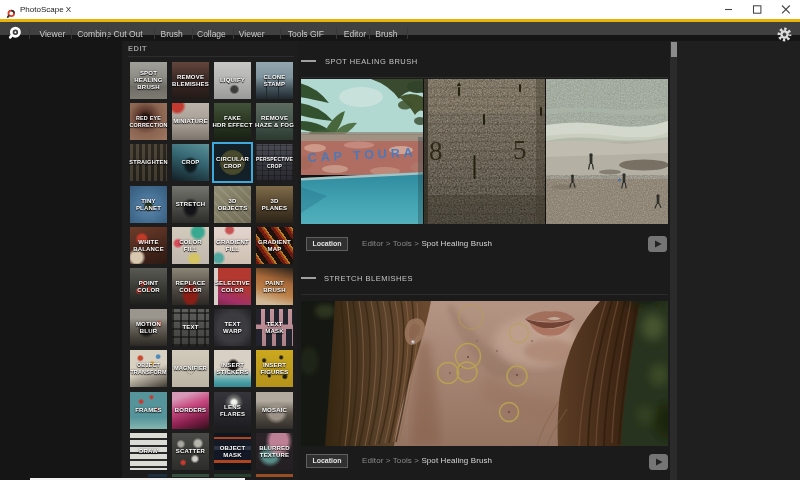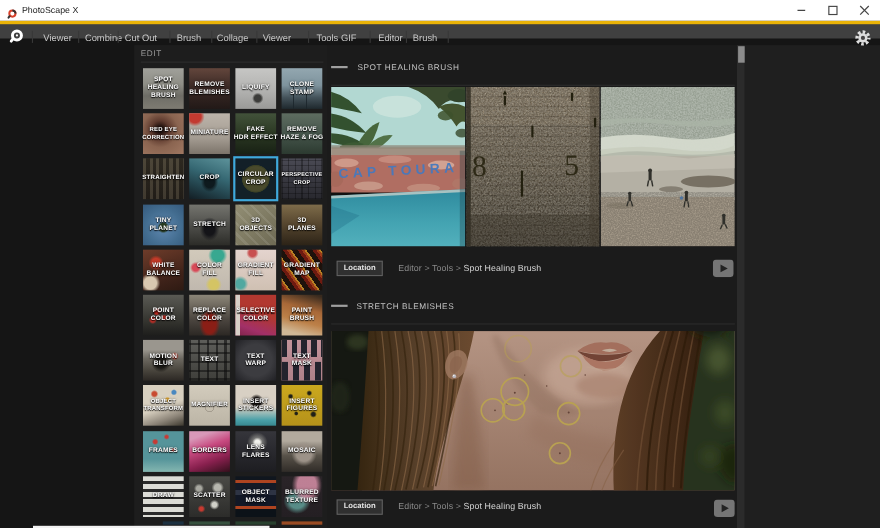--- a/index.html
+++ b/index.html
@@ -8,21 +8,21 @@
 .titlebar { position:absolute; left:0; top:0; width:800px; height:19px; background:#fff; }
 .titlebar .tlogo { position:absolute; left:6px; top:4.5px; }
 .titlebar .tname { position:absolute; left:20px; top:5px; font-size:8px; color:#1a1a1a; }
 .wbtn { position:absolute; top:0; height:19px; }
 .menubar { position:absolute; left:0; top:19px; width:800px; height:16px; background:#404040;
   border-top:3px solid #eab308; }
 .mlogo { position:absolute; left:8px; top:4px; }
 .mi { position:absolute; top:5.5px; font-size:8.5px; color:#c9c9c9; line-height:12px; white-space:nowrap; }
 .msep { position:absolute; top:6px; width:1px; height:11px; background:#383838; }
 .panel { position:absolute; left:122px; top:41px; width:176px; height:439px; background:#1d1d1d; }
-.editlbl { position:absolute; left:128px; top:44px; font-size:7.5px; color:#9a9a9a; letter-spacing:.5px; }
+.editlbl { position:absolute; left:128px; top:44px; font-size:7.5px; color:#9a9a9a; letter-spacing:.5px;font-weight:bold; }
 .editline { position:absolute; left:128px; top:56px; width:166px; height:1px; background:#2d2d2d; }
 .tile { position:absolute; width:37px; height:37px; display:flex; align-items:center;
   justify-content:center; text-align:center; }
 .tile span { font-size:6px; font-weight:bold; color:#fff; line-height:7px; letter-spacing:.2px;
   white-space:nowrap; text-shadow:0 1px 1px rgba(0,0,0,.95),0 0 2px rgba(0,0,0,.7); }
 .tile.cc { width:41px; height:41px; border:2px solid #3fa9dc; }
 .hdr { position:absolute; font-size:7.5px; color:#c4c4c4; letter-spacing:.5px; white-space:nowrap; }
 .dash { position:absolute; width:15px; height:2px; background:#a0a0a0; }
 .locbtn { position:absolute; width:42px; height:14px; background:#303030; border:1px solid #5f5f5f;
   color:#e4e4e4; font-size:7px; font-weight:bold; text-align:center; line-height:12px; }

